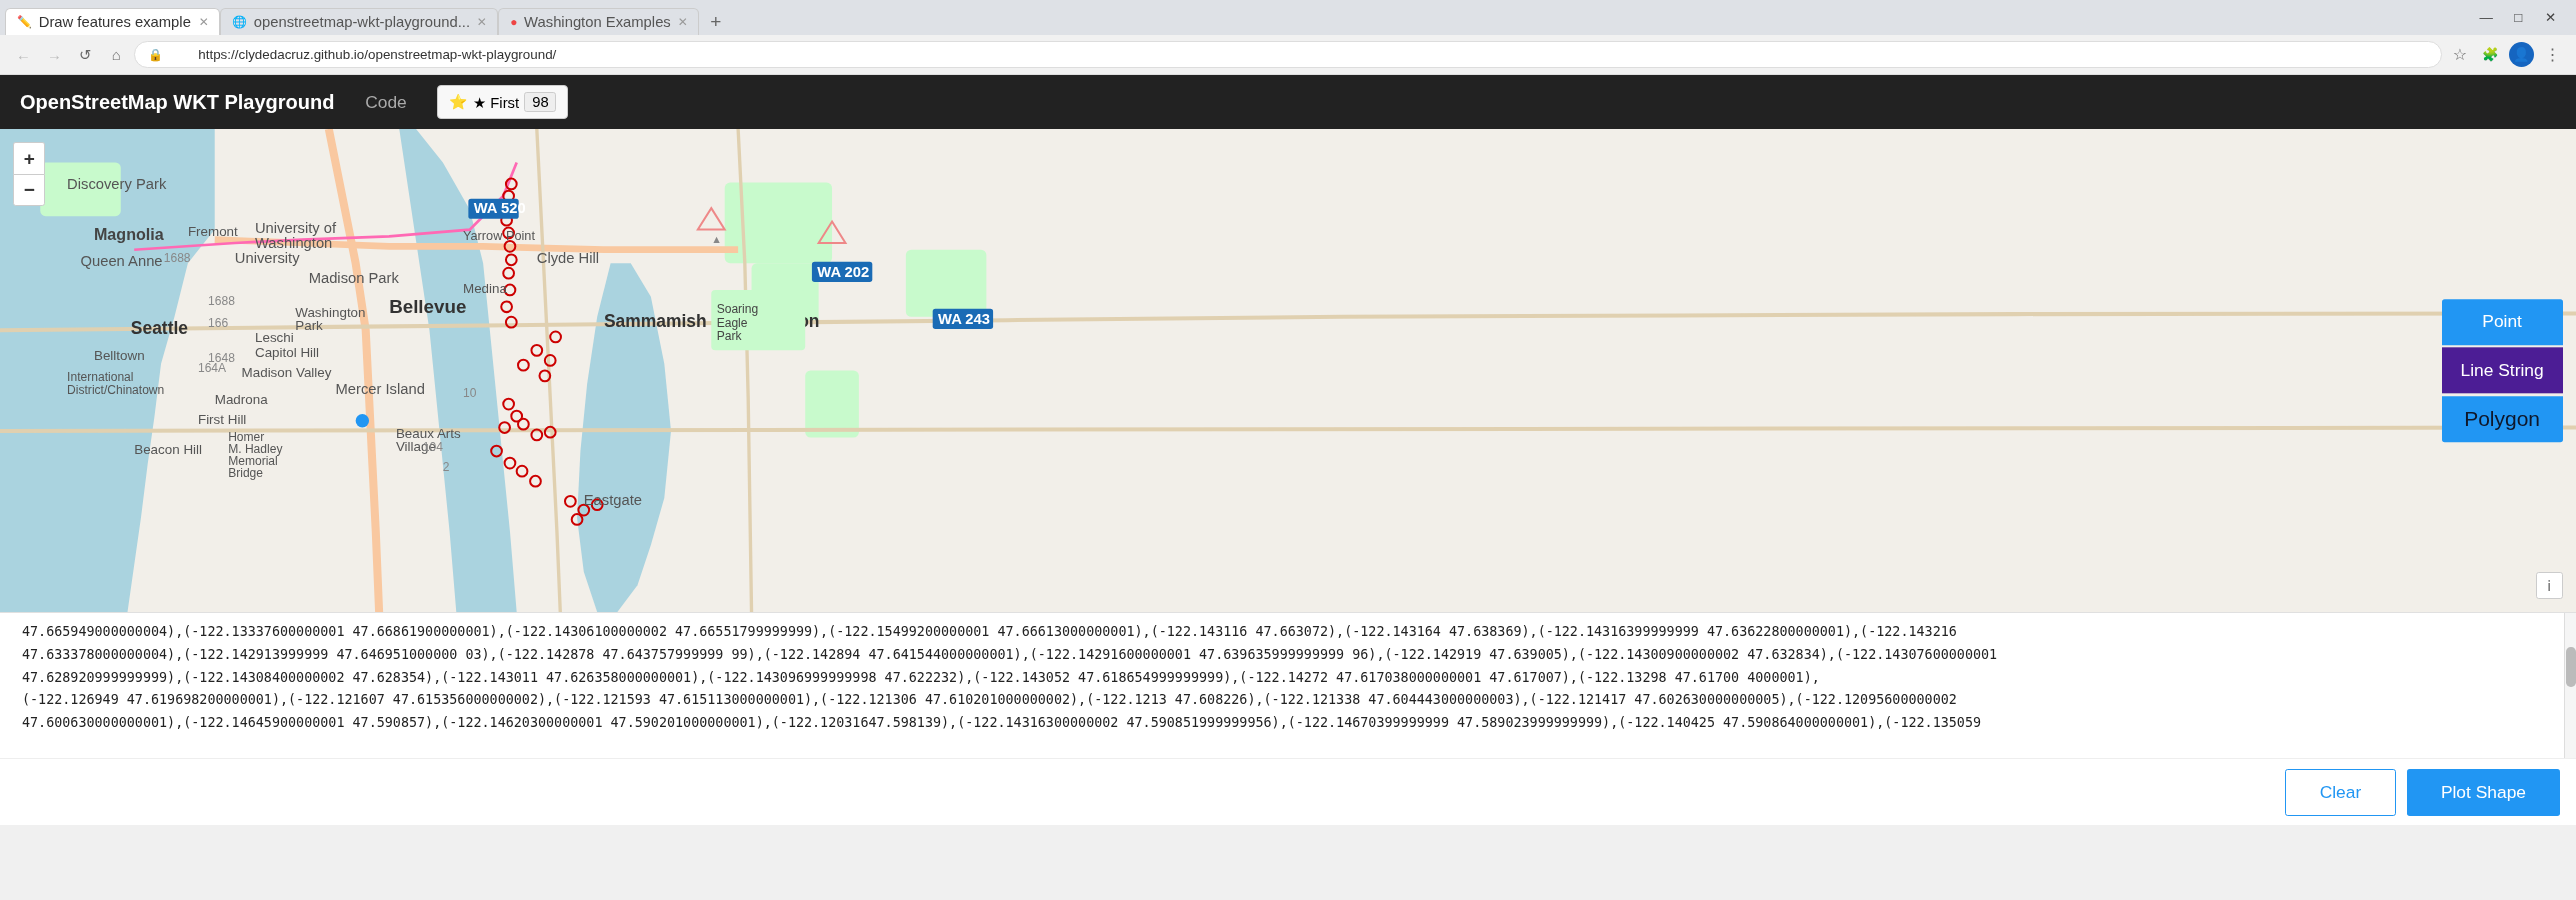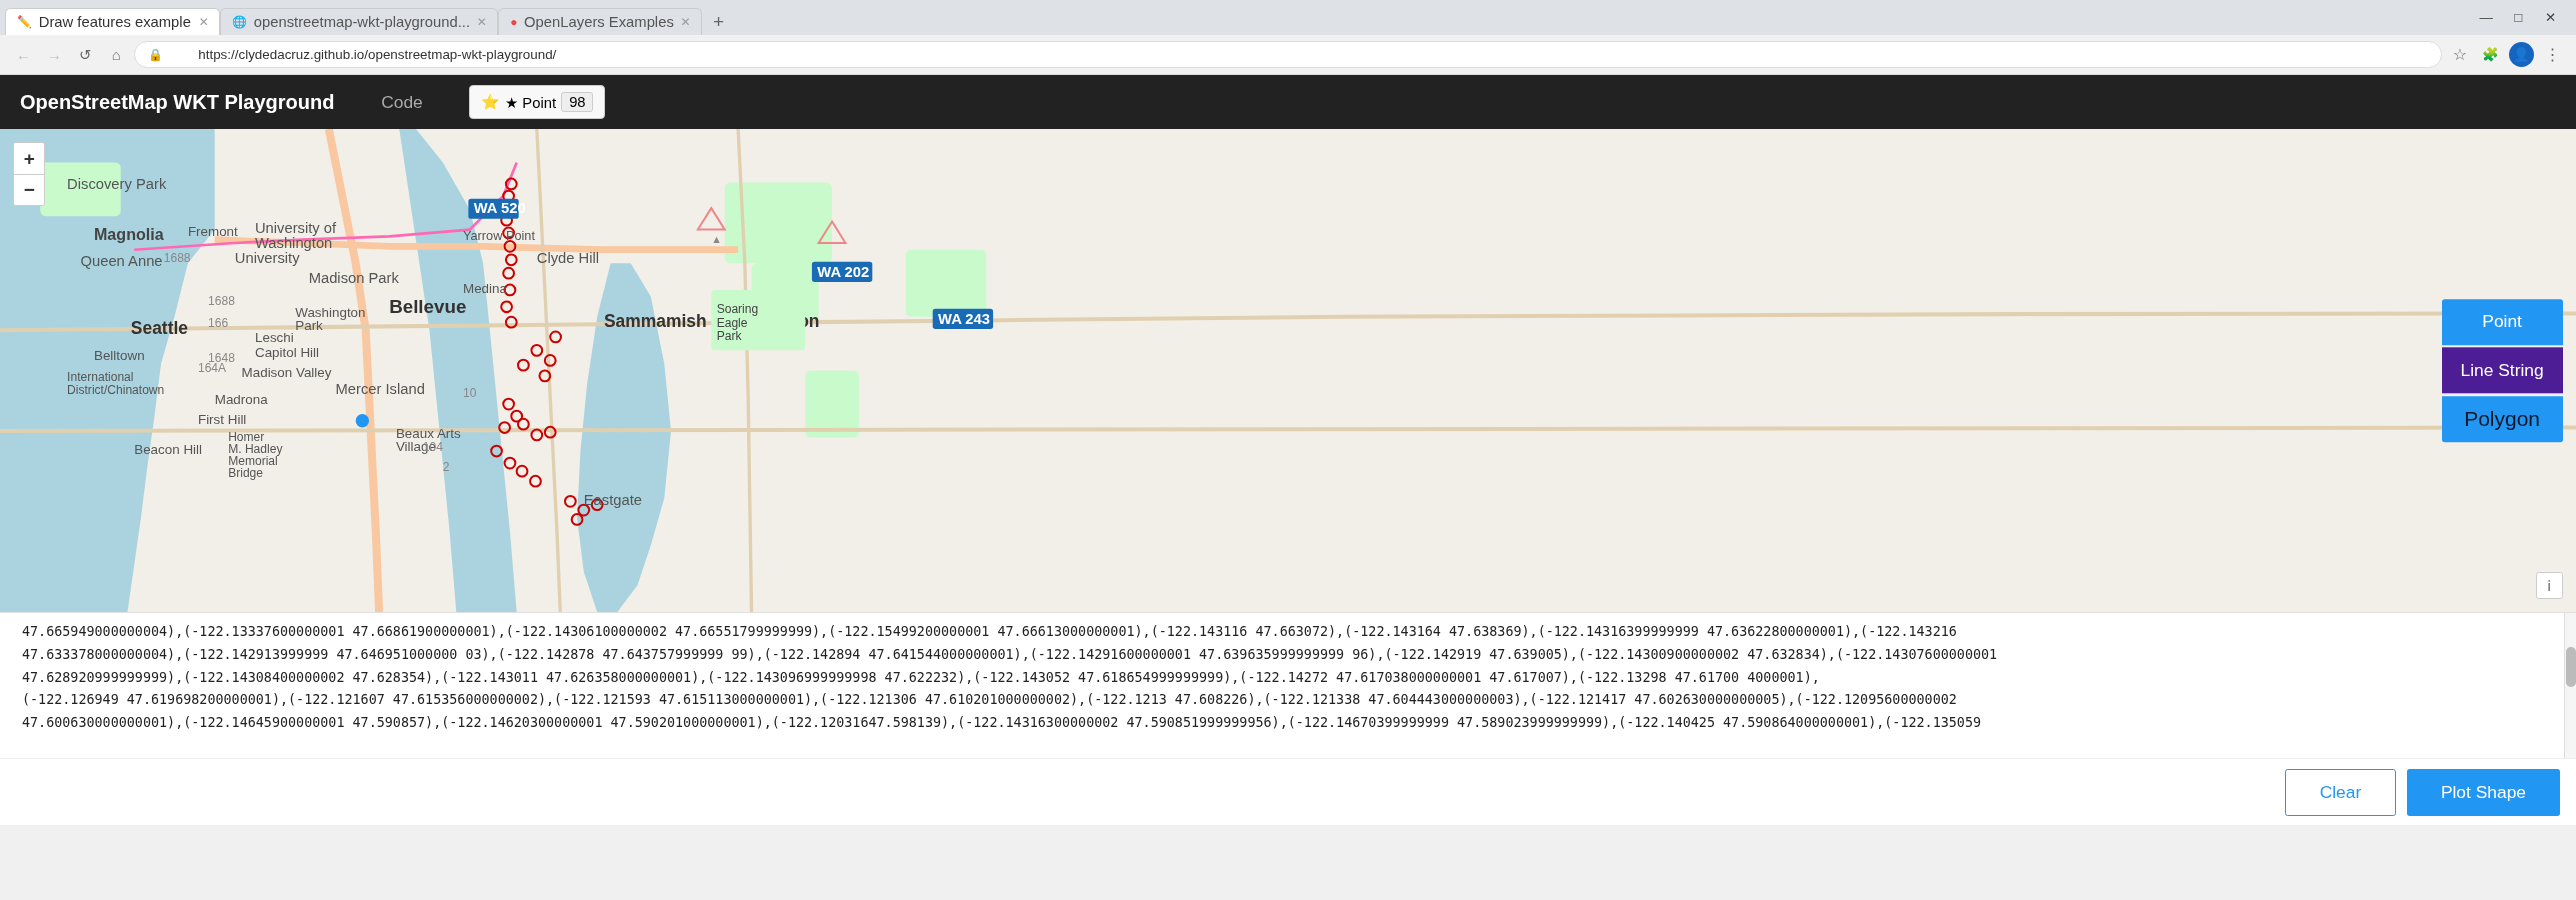--- a/index.html
+++ b/index.html
@@ -16,21 +16,21 @@
       <span>Draw features example</span>
       <span style="margin-left:auto;color:#999;font-size:12px;cursor:pointer;">✕</span>
     </div>
     <div style="display:flex;align-items:center;height:27px;padding:0 10.7px;background:#dee1e6;border-radius:5.4px 5.4px 0 0;border:0.7px solid #ccc;border-bottom:none;font-size:14.8px;color:#555;gap:6.7px;min-width:228px;">
       <span style="font-size:12px;">🌐</span>
       <span>openstreetmap-wkt-playground...</span>
       <span style="margin-left:auto;color:#999;font-size:12px;">✕</span>
     </div>
     <div style="display:flex;align-items:center;height:27px;padding:0 10.7px;background:#dee1e6;border-radius:5.4px 5.4px 0 0;border:0.7px solid #ccc;border-bottom:none;font-size:14.8px;color:#555;gap:6.7px;min-width:201px;">
       <span style="font-size:12px;color:#e44;">●</span>
-      <span>OpenLayers Examples</span>
+      <span>Washington Examples</span>
       <span style="margin-left:auto;color:#999;font-size:12px;">✕</span>
     </div>
     <div style="display:flex;align-items:center;padding:0 10.7px;color:#666;font-size:19px;cursor:pointer;height:27px;">+</div>
     <div style="flex:1;"></div>
 
     <div style="display:flex;align-items:center;gap:2.7px;padding:0 10.7px;height:35px;">
       <div style="width:29.5px;height:20px;display:flex;align-items:center;justify-content:center;font-size:13.4px;color:#444;cursor:pointer;">—</div>
       <div style="width:29.5px;height:20px;display:flex;align-items:center;justify-content:center;font-size:13.4px;color:#444;cursor:pointer;">□</div>
       <div style="width:29.5px;height:20px;display:flex;align-items:center;justify-content:center;font-size:13.4px;color:#444;cursor:pointer;">✕</div>
     </div>
@@ -45,26 +45,26 @@
       <span style="font-size:12px;color:#666;">🔒</span>
       <span style="font-size:13.4px;margin-left:28px;">https://clydedacruz.github.io/openstreetmap-wkt-playground/</span>
     </div>
     <div style="width:25.5px;height:25.5px;display:flex;align-items:center;justify-content:center;font-size:16px;color:#666;cursor:pointer;">☆</div>
     <div style="width:25.5px;height:25.5px;display:flex;align-items:center;justify-content:center;font-size:13.4px;color:#666;cursor:pointer;">🧩</div>
     <div style="width:25.5px;height:25.5px;display:flex;align-items:center;justify-content:center;font-size:13.4px;background:#1565c0;color:#fff;border-radius:50%;cursor:pointer;">👤</div>
     <div style="width:25.5px;height:25.5px;display:flex;align-items:center;justify-content:center;font-size:16px;color:#666;cursor:pointer;">⋮</div>
   </div>
 </div>
 
-<div style="height:54px;background:#222;display:flex;align-items:center;padding:0 20px;gap:36px;">
+<div style="height:54px;background:#222;display:flex;align-items:center;padding:0 20px;gap:20px;">
   <span style="color:#fff;font-size:20px;font-weight:bold;">OpenStreetMap WKT Playground</span>
   <span style="color:#aaa;font-size:17.4px;cursor:pointer;padding:5.4px 10.7px;">Code</span>
   <div style="display:flex;align-items:center;gap:5.4px;background:#f8f8f8;border:0.7px solid #ccc;border-radius:4px;padding:5.4px 10.7px;font-size:14.8px;cursor:pointer;">
     <span>⭐</span>
-    <span>★  Point</span>
+    <span>★  First</span>
     <span style="background:#eee;border:0.7px solid #ccc;border-radius:2.7px;padding:1.3px 6.7px;font-size:14.8px;">98</span>
   </div>
 </div>
 
 <div style="position:relative;width:100%;height:697px;">
 
   <div style="position:relative;width:100%;height:483px;overflow:hidden;">
 
     <svg style="position:absolute;top:0;left:0;width:100%;height:100%;font-size:13px" viewBox="0 0 3839 720" preserveAspectRatio="xMidYMid slice">
 

